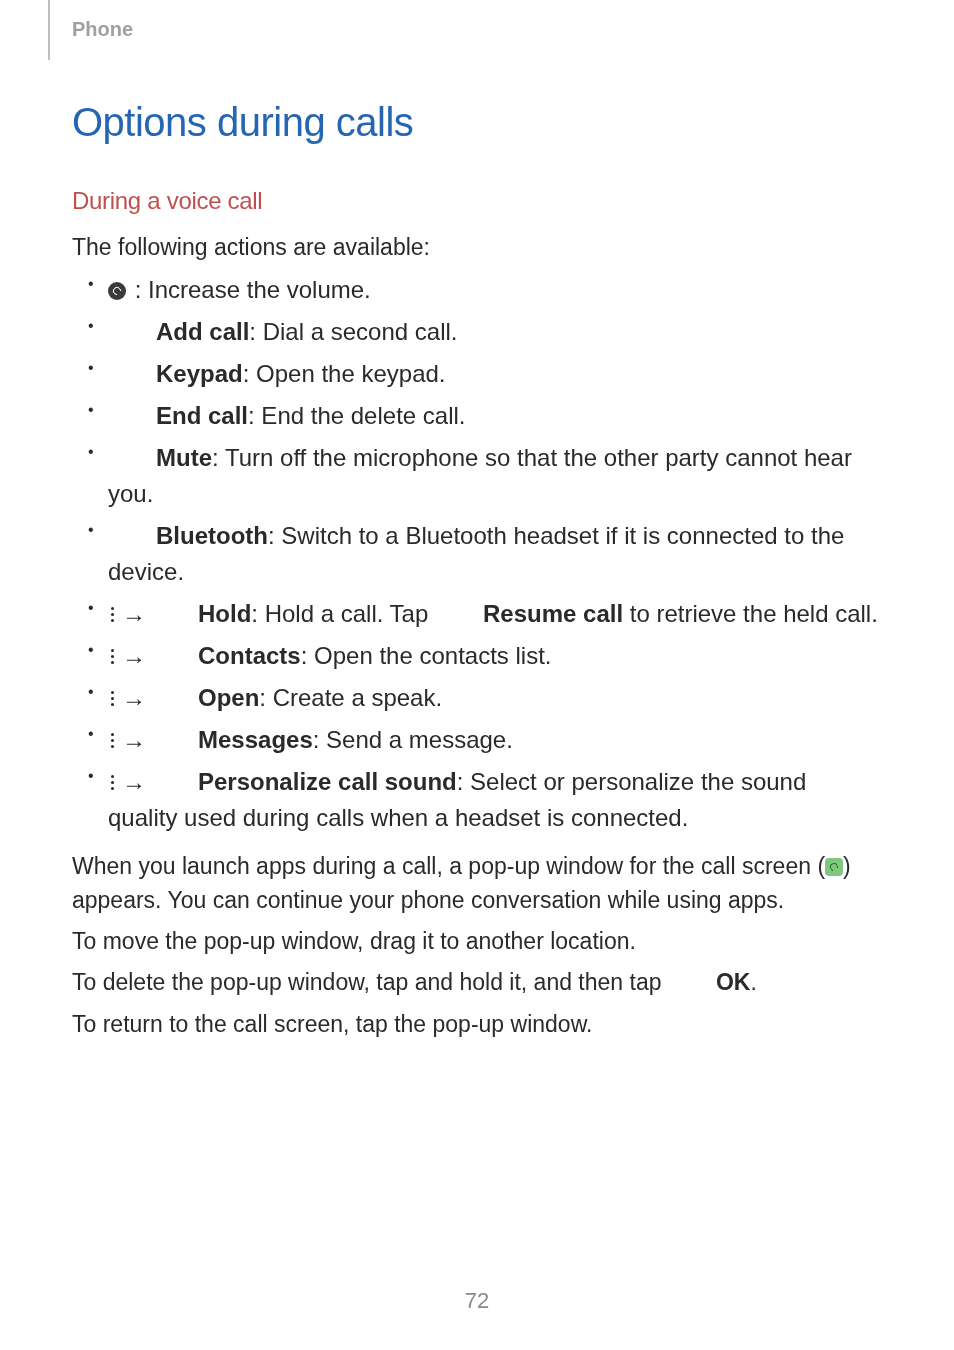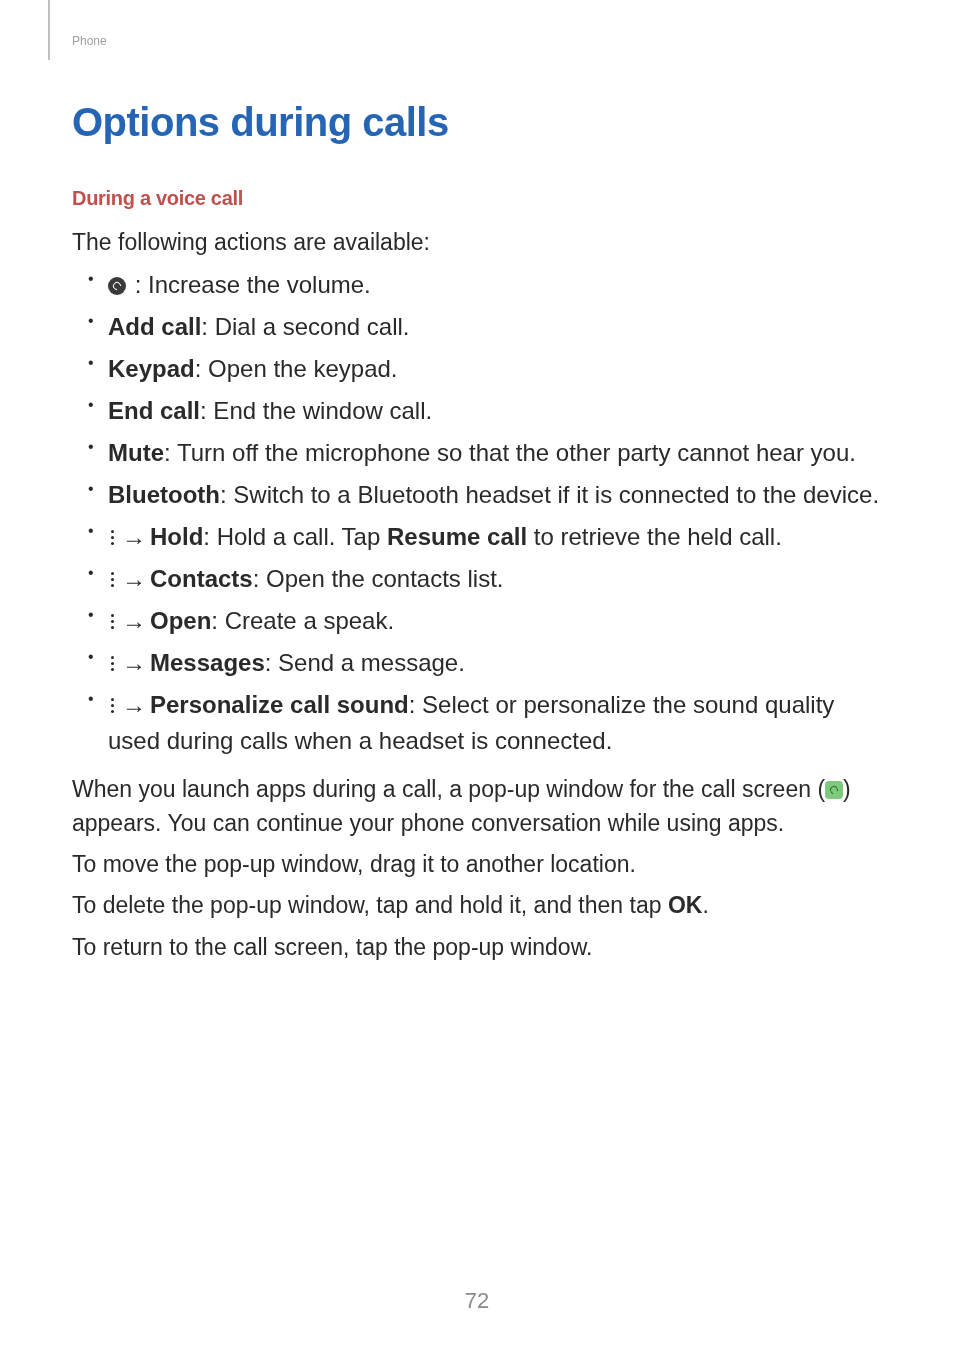--- a/index.html
+++ b/index.html
@@ -15,41 +15,41 @@
   position: absolute;
   left: 48px;
   top: 0;
   width: 2px;
   height: 60px;
   background: #bfbfbf;
 }
 .header-title {
   position: absolute;
   left: 72px;
-  top: 34px;
-  font-size: 12px;
+  top: 18px;
+  font-size: 20px;
   color: #a0a0a0;
-  font-weight: 400;
+  font-weight: 700;
 }
 .content {
   position: absolute;
   left: 72px;
   top: 100px;
   width: 810px;
 }
 .h1 {
   font-size: 40px;
-  font-weight: 700;
+  font-weight: 400;
   color: #2565b4;
   margin-bottom: 42px;
   letter-spacing: -0.5px;
 }
 .h2 {
-  font-size: 20px;
-  font-weight: 700;
+  font-size: 24px;
+  font-weight: 400;
   color: #c0504d;
   margin-bottom: 16px;
   letter-spacing: -0.3px;
 }
 .para {
   font-size: 23px;
   color: #2a2a2a;
   line-height: 1.45;
   margin-bottom: 8px;
 }
@@ -66,21 +66,21 @@
   color: #2a2a2a;
 }
 ul.actions > li::before {
   content: "•";
   position: absolute;
   left: 16px;
   top: 0;
   font-size: 16px;
   color: #2a2a2a;
 }
-.bold { font-weight: 700; }
+.bold { font-weight: 700; margin-left: 48px; }
 .icon-circle {
   display: inline-block;
   vertical-align: middle;
   width: 18px;
   height: 18px;
   border-radius: 50%;
   background: #3a3a3a;
   position: relative;
   margin-right: 2px;
   top: -1px;
@@ -166,21 +166,21 @@
 
     <li>
       <span class="bold">Add call</span><span>: Dial a second call.</span>
     </li>
 
     <li>
       <span class="bold">Keypad</span><span>: Open the keypad.</span>
     </li>
 
     <li>
-      <span class="bold">End call</span><span>: End the window call.</span>
+      <span class="bold">End call</span><span>: End the delete call.</span>
     </li>
 
 
     <li>
       <span class="bold">Mute</span><span>: Turn off the microphone so that the other party cannot hear you.</span>
     </li>
 
     <li>
       <span class="bold">Bluetooth</span><span>: Switch to a Bluetooth headset if it is connected to the device.</span>
     </li>

